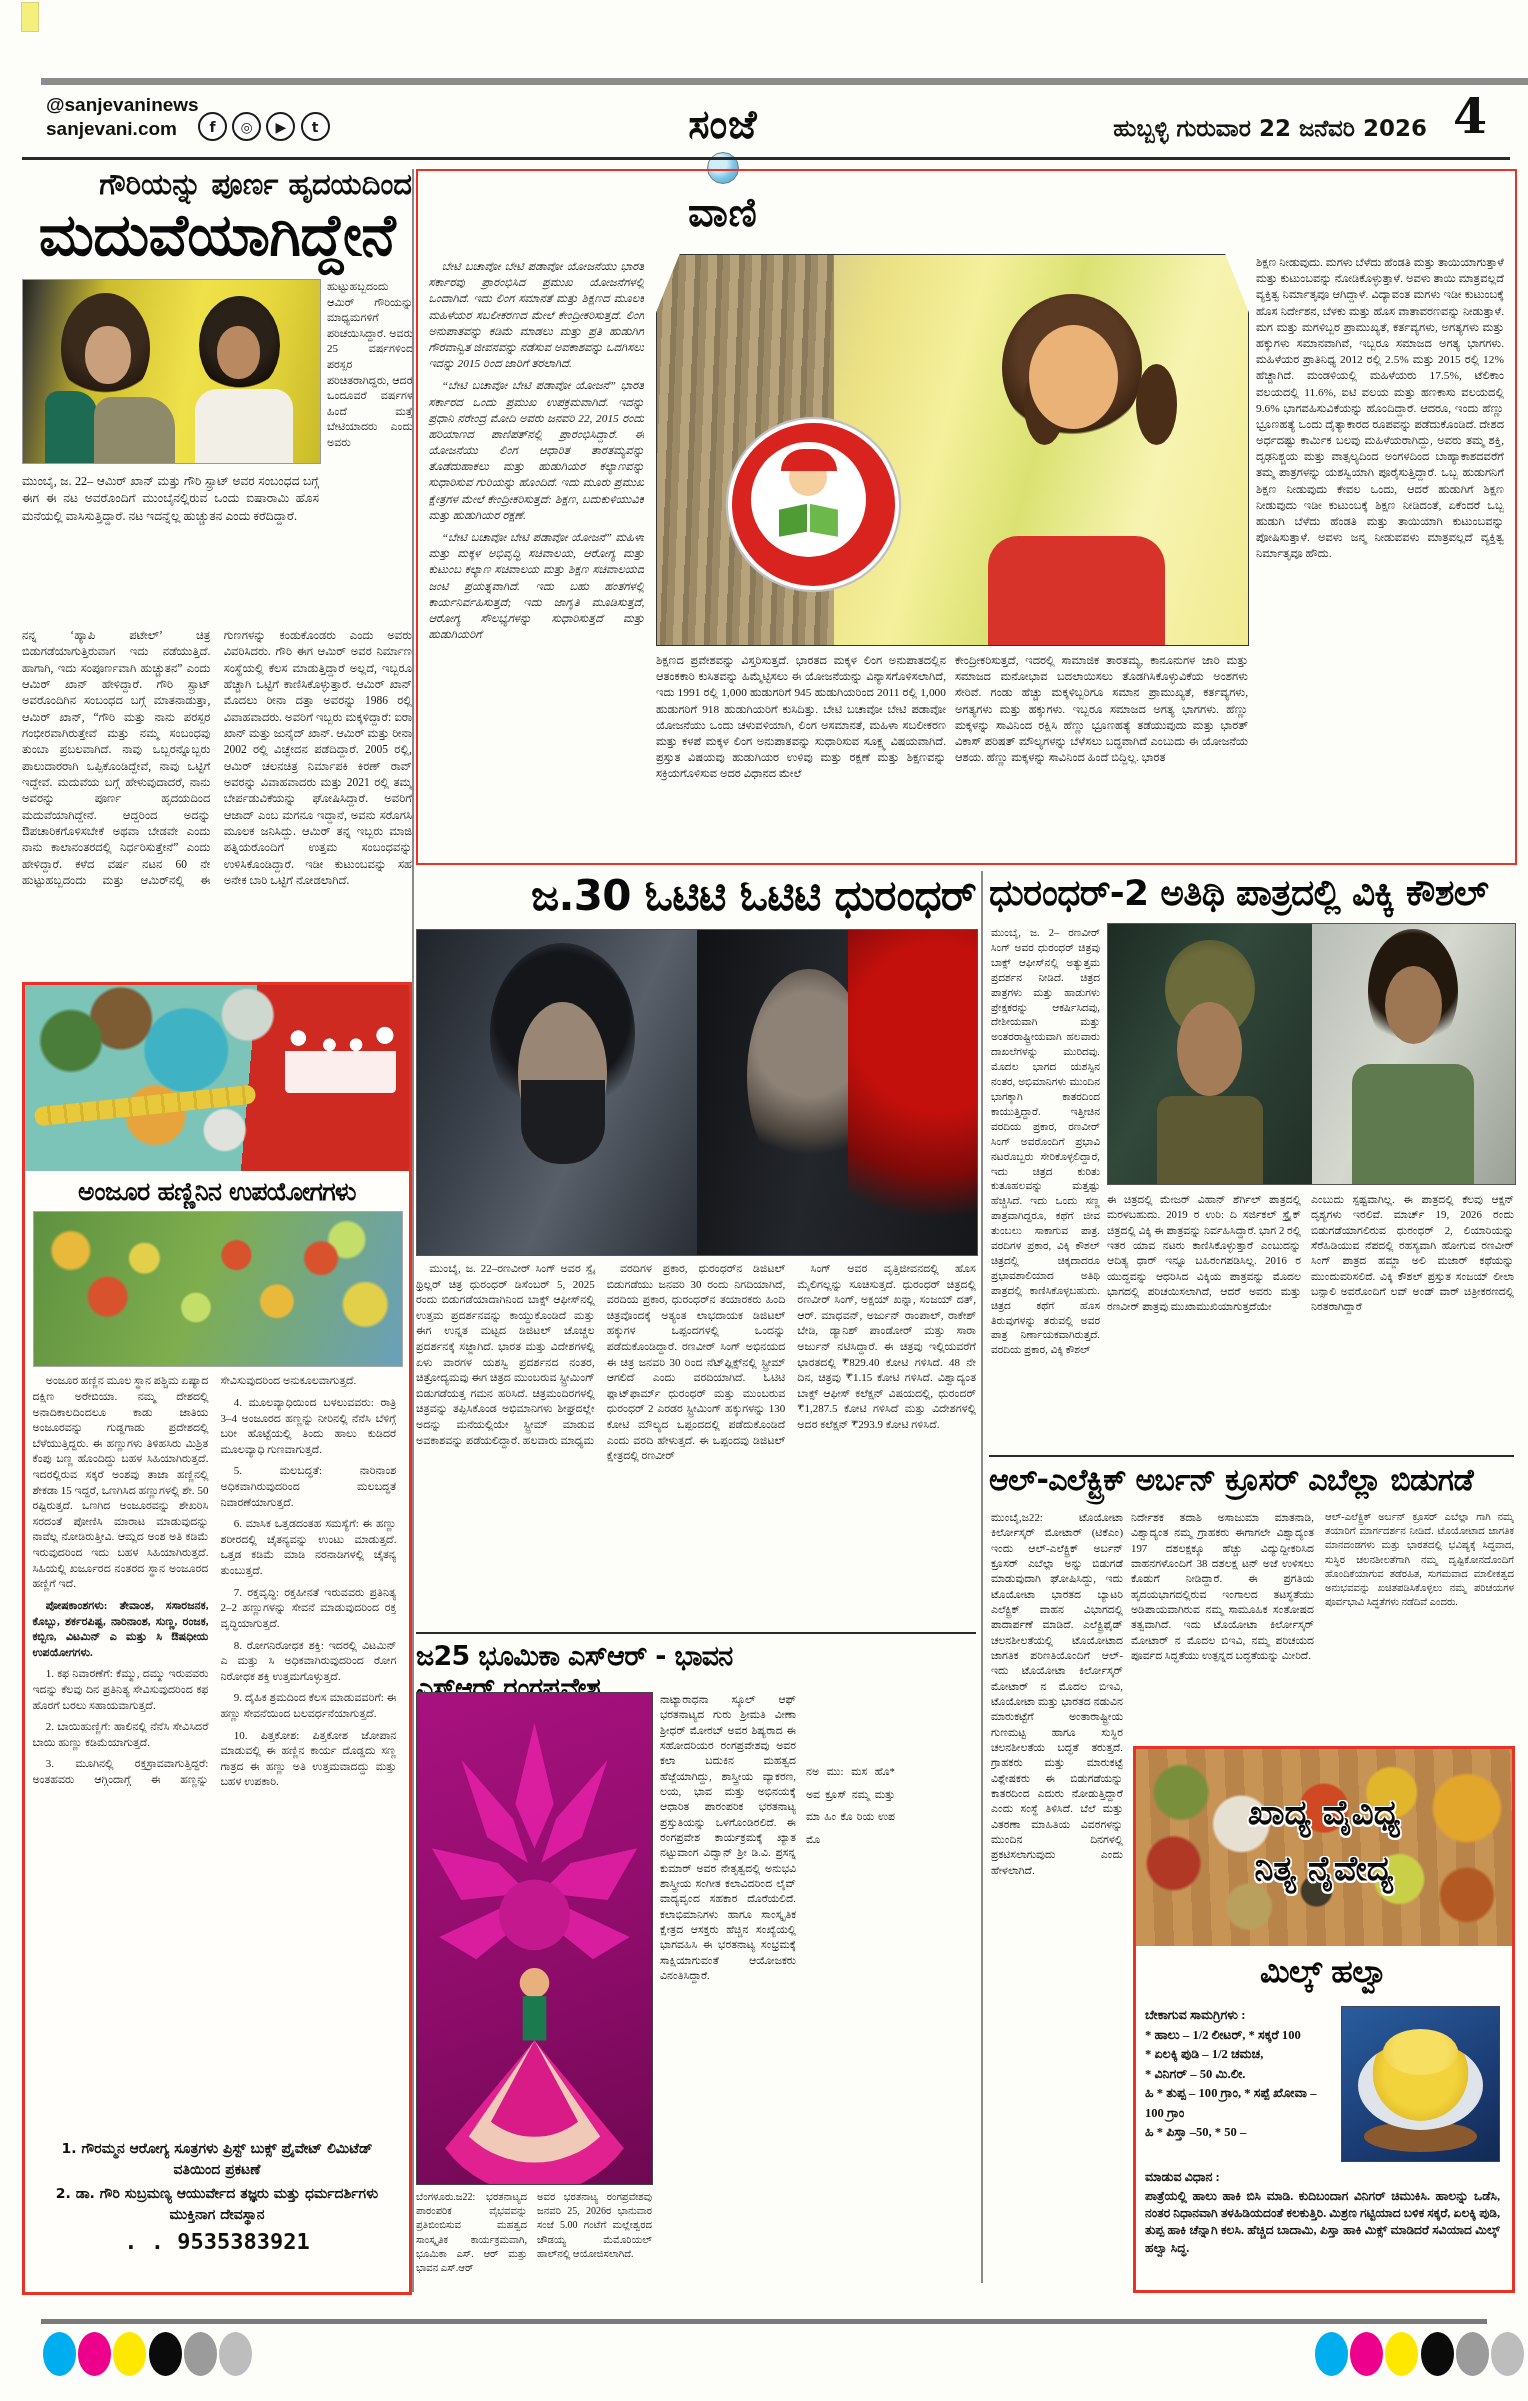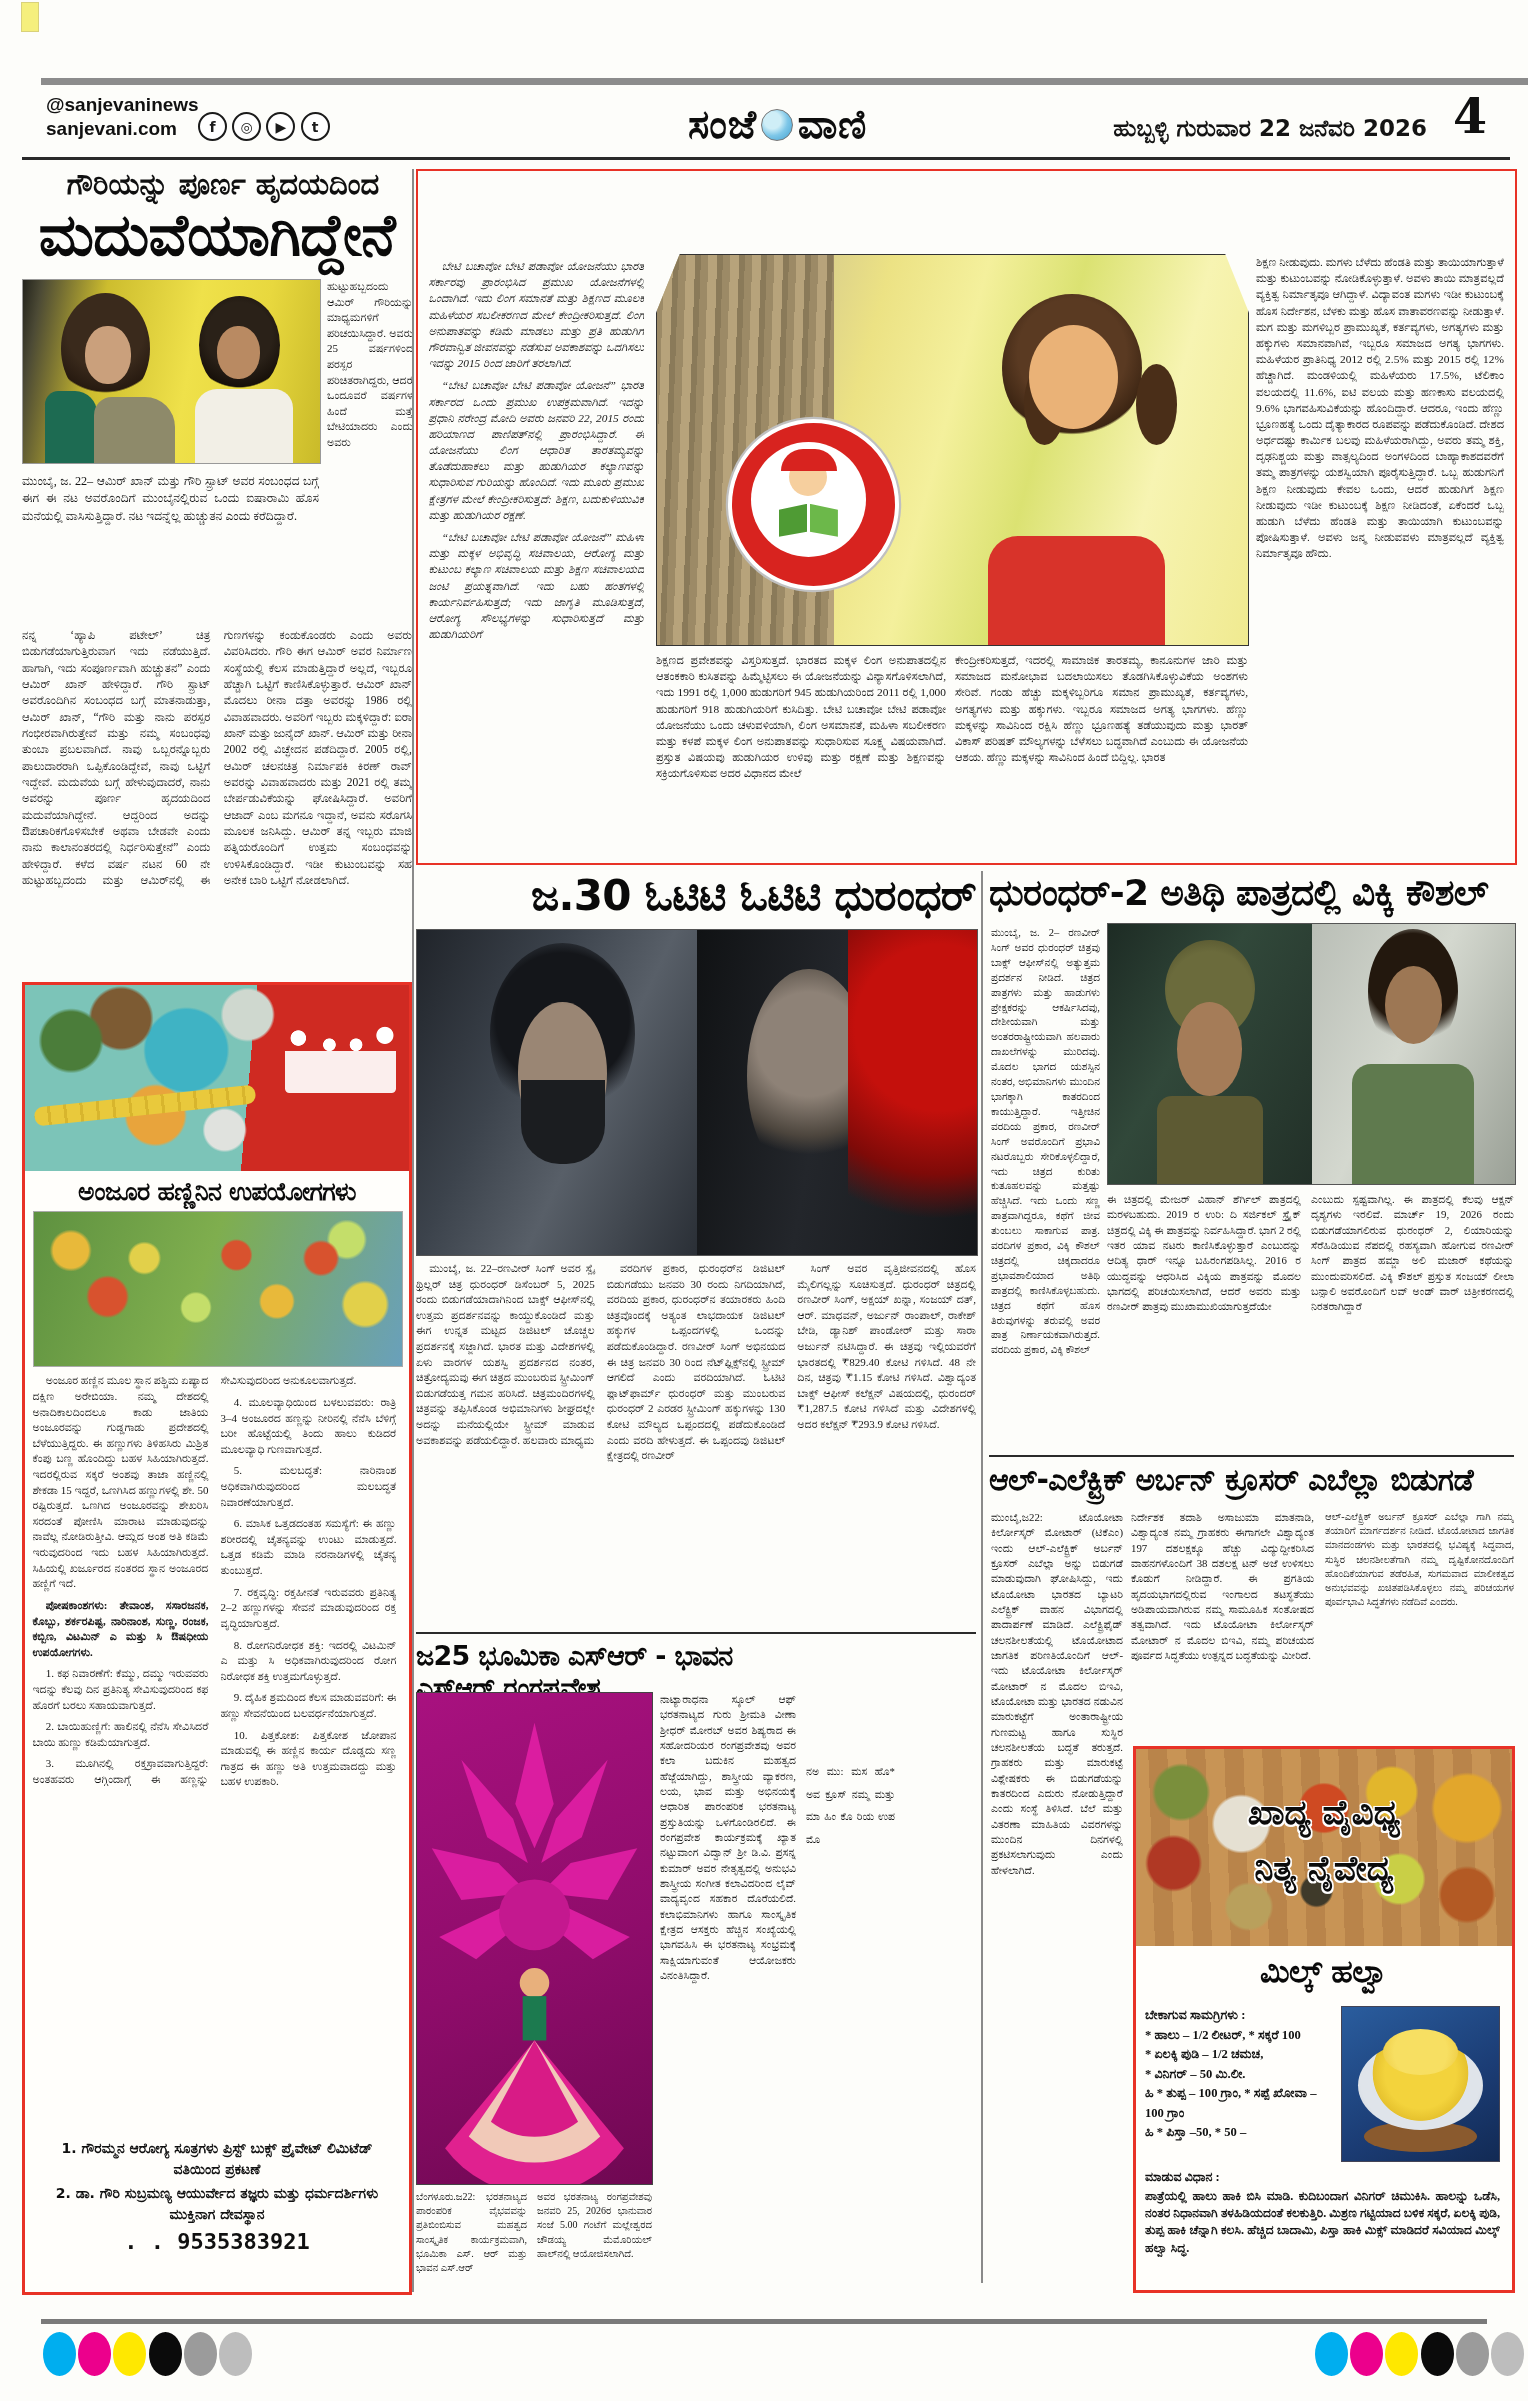--- a/index.html
+++ b/index.html
@@ -8,21 +8,21 @@
   .col{position:absolute;overflow:hidden;text-align:justify;line-height:1.42;color:#131313;}
   .col p{margin:0 0 6px 0;text-indent:13.3px;}
   .kicker{font-family:"DejaVu Sans",sans-serif;font-weight:900;text-align:center;}
   .headline{font-family:"DejaVu Sans",sans-serif;font-weight:900;letter-spacing:-0.7px;text-align:center;color:#0a0a0a;}
   .rule{position:absolute;background:#2a2a2a;}
   .vrule{position:absolute;background:#8a8a8a;width:1.5px;}
   .redbox{position:absolute;border:3px solid #e83226;background:#fffefb;}
   
   .hdr-handle{font-family:"Liberation Sans",sans-serif;font-weight:700;font-size:19px;line-height:1.25;color:#111;}
   .soc{display:inline-flex;align-items:center;justify-content:center;width:25px;height:25px;border:2.2px solid #1b1b1b;border-radius:50%;font-family:"DejaVu Sans",sans-serif;font-weight:900;font-size:14px;margin-right:5.2px;color:#1b1b1b;background:#fff;}
-  .masthead{font-family:"DejaVu Sans",sans-serif;font-weight:900;font-size:40px;letter-spacing:0.7px;color:#0d0d0d;display:flex;align-items:center;gap:4.4px;}
+  .masthead{font-family:"DejaVu Sans",sans-serif;font-weight:900;font-size:40px;letter-spacing:0.7px;color:#0d0d0d;display:flex;align-items:center;gap:4.4px;flex-direction:column;}
   .globe{width:30px;height:30px;border-radius:50%;background:radial-gradient(circle at 35% 35%,#cfeef7 0 30%,#7ec7e8 55%,#3f9fd0 100%);border:1.5px solid #777;display:inline-block;}
   .edition{font-family:"DejaVu Sans",sans-serif;font-weight:900;font-size:23px;color:#141414;}
   .pagenum{font-family:"DejaVu Serif",serif;font-weight:700;font-size:49px;color:#111;}
   
   .teal-band{position:absolute;left:3px;top:3px;right:3px;height:74px;background:#1398ab;display:flex;align-items:center;justify-content:center;}
   .teal-band span{font-family:"DejaVu Sans",sans-serif;font-weight:900;font-size:38px;color:#f4ec12;text-shadow:1.5px 1.5px 0 #0a5f6b,-0.7px -0.7px 0 #0a5f6b,0.7px -0.7px 0 #0a5f6b,-0.7px 0.7px 0 #0a5f6b;}
   
   .ph{position:absolute;overflow:hidden;}
   .blob{position:absolute;border-radius:50%;}
   .strip-red{position:absolute;left:0;right:0;bottom:0;height:43px;background:#d8231f;display:flex;align-items:center;justify-content:center;color:#fff;font-family:"DejaVu Sans",sans-serif;font-weight:900;font-size:22px;letter-spacing:0.7px;text-shadow:0.7px 0.7px 1.5px #7c0f0c;}
@@ -53,21 +53,21 @@
   </div>
   <div class="abs masthead" style="left:688px;top:101px;">
     <span>ಸಂಜೆ</span>
     <span class="globe"></span>
     <span>ವಾಣಿ</span>
   </div>
   <div class="abs edition" style="left:1072px;top:115px;width:355px;text-align:right;">ಹುಬ್ಬಳ್ಳಿ ಗುರುವಾರ 22 ಜನೆವರಿ 2026</div>
   <div class="abs pagenum" style="left:1453px;top:87px;">4</div>
   <div class="rule" style="left:22px;top:157px;width:1488px;height:3px;"></div>
 
-  <div class="abs kicker" style="left:28px;top:167px;width:390px;font-size:29px;">ಗೌರಿಯನ್ನು ಪೂರ್ಣ ಹೃದಯದಿಂದ</div>
+  <div class="abs kicker" style="left:22px;top:167px;width:390px;font-size:29px;text-align:right;">ಗೌರಿಯನ್ನು ಪೂರ್ಣ ಹೃದಯದಿಂದ</div>
   <div class="abs headline" style="left:22px;top:201px;width:390px;font-size:58px;">ಮದುವೆಯಾಗಿದ್ದೇನೆ</div>
 
   <div class="ph" style="left:22px;top:279px;width:297px;height:183px;background:linear-gradient(100deg,#23231c 0%,#4c4a35 6%,#cdbd2e 26%,#efe14a 55%,#e8d83e 76%,#c9ba29 100%);border:0.7px solid #999;">
     <div class="blob" style="left:38px;top:13.3px;width:89px;height:111px;background:radial-gradient(circle at 50% 35%,#3a2a1c 0 45%,#271a10 70%,transparent 72%);"></div>
     <div class="blob" style="left:62px;top:46px;width:46px;height:58px;background:#caa07c;border-radius:48%;"></div>
     <div class="abs" style="left:22px;top:111px;width:52px;height:72px;background:#1d6b52;border-radius:13.3px 22px 0 0;"></div>
     <div class="abs" style="left:71px;top:117px;width:81px;height:67px;background:#8e8a6a;border-radius:18px 30px 0 0;"></div>
     <div class="blob" style="left:176px;top:16.3px;width:81px;height:98px;background:radial-gradient(circle at 50% 40%,#2a2118 0 46%,#17100a 72%,transparent 74%);"></div>
     <div class="blob" style="left:194px;top:46px;width:43px;height:53px;background:#b98a62;border-radius:48%;"></div>
     <div class="abs" style="left:172px;top:109px;width:98px;height:74px;background:#f2efe6;border-radius:22px 19px 0 0;"></div>

